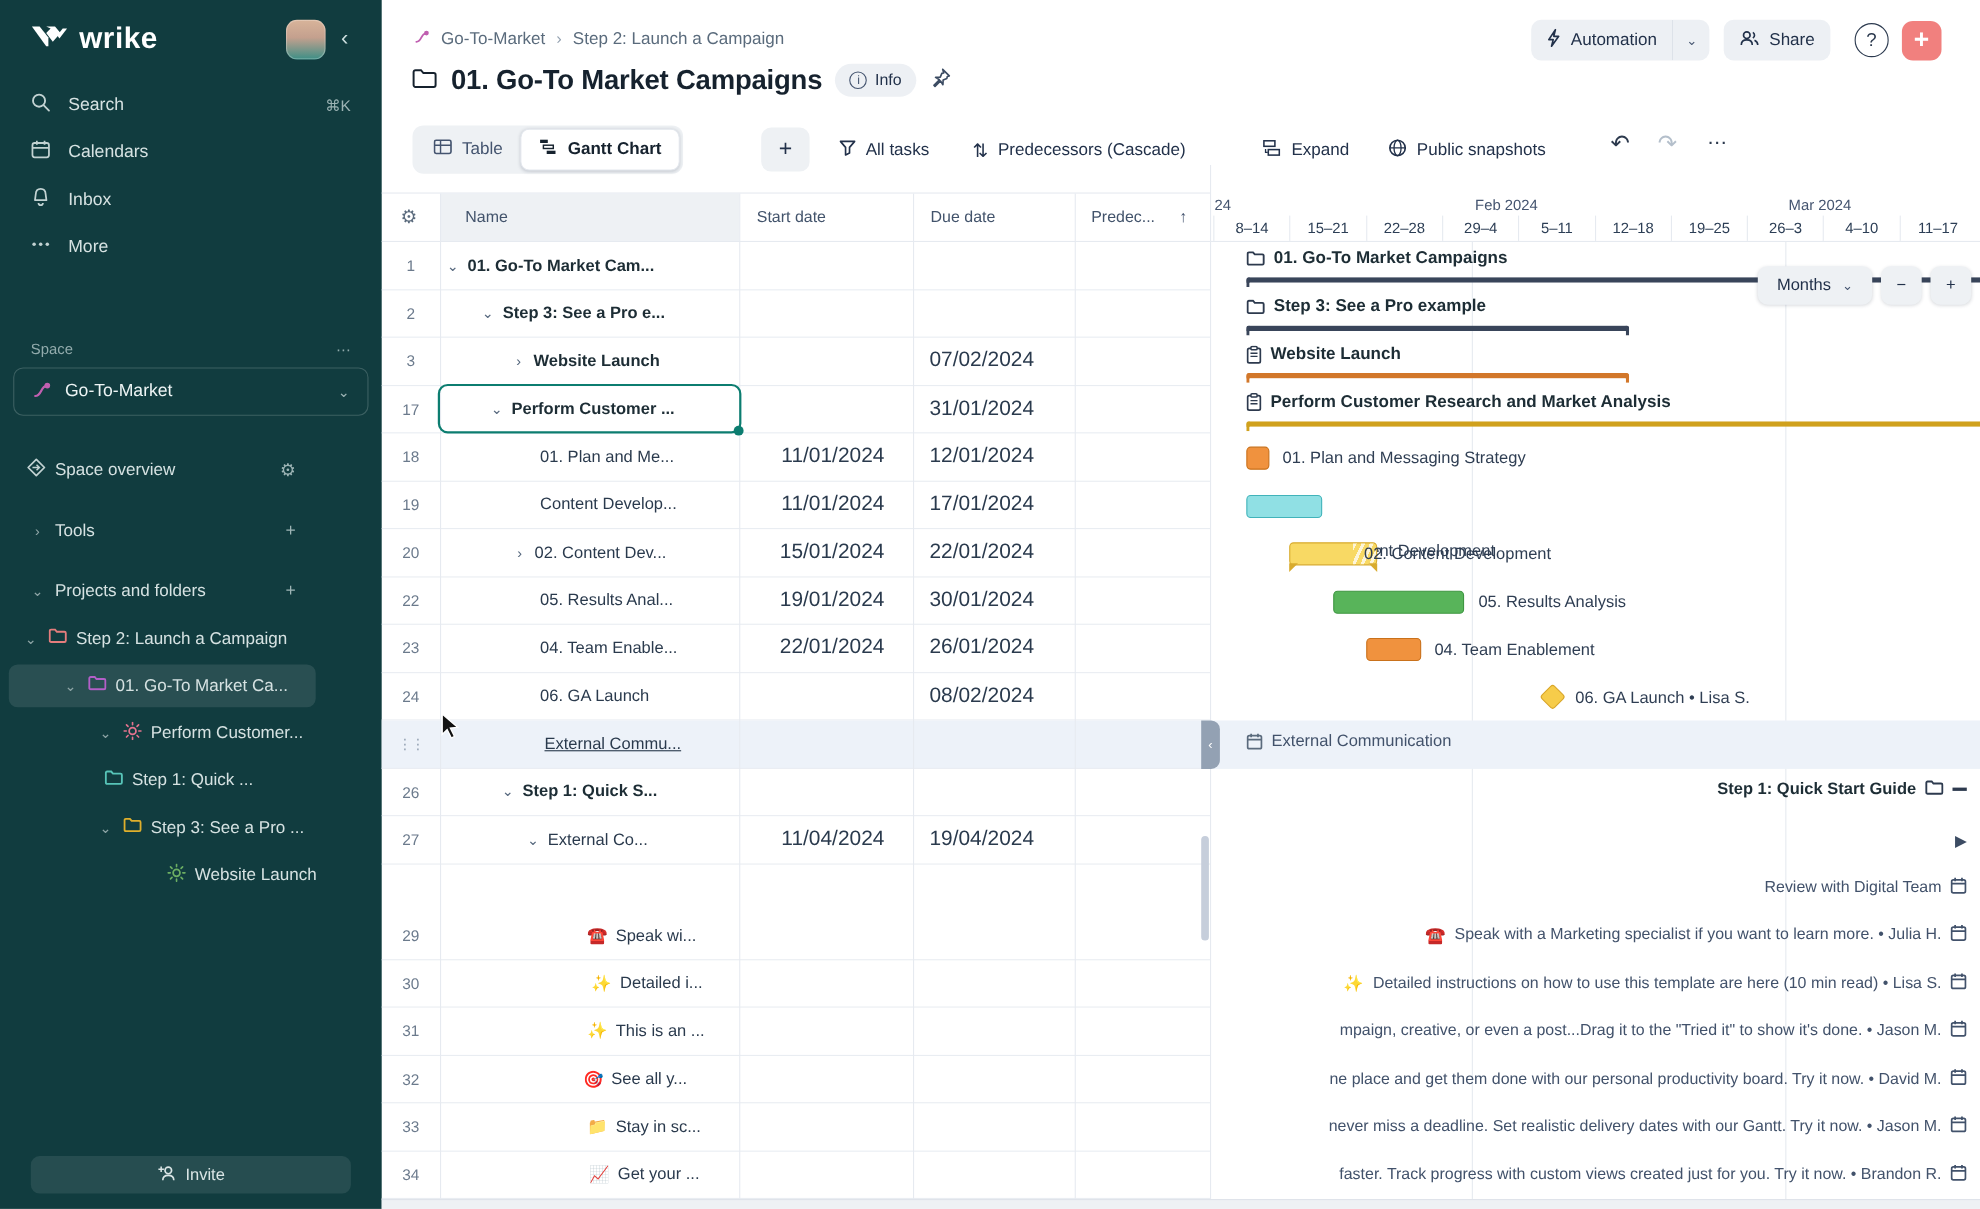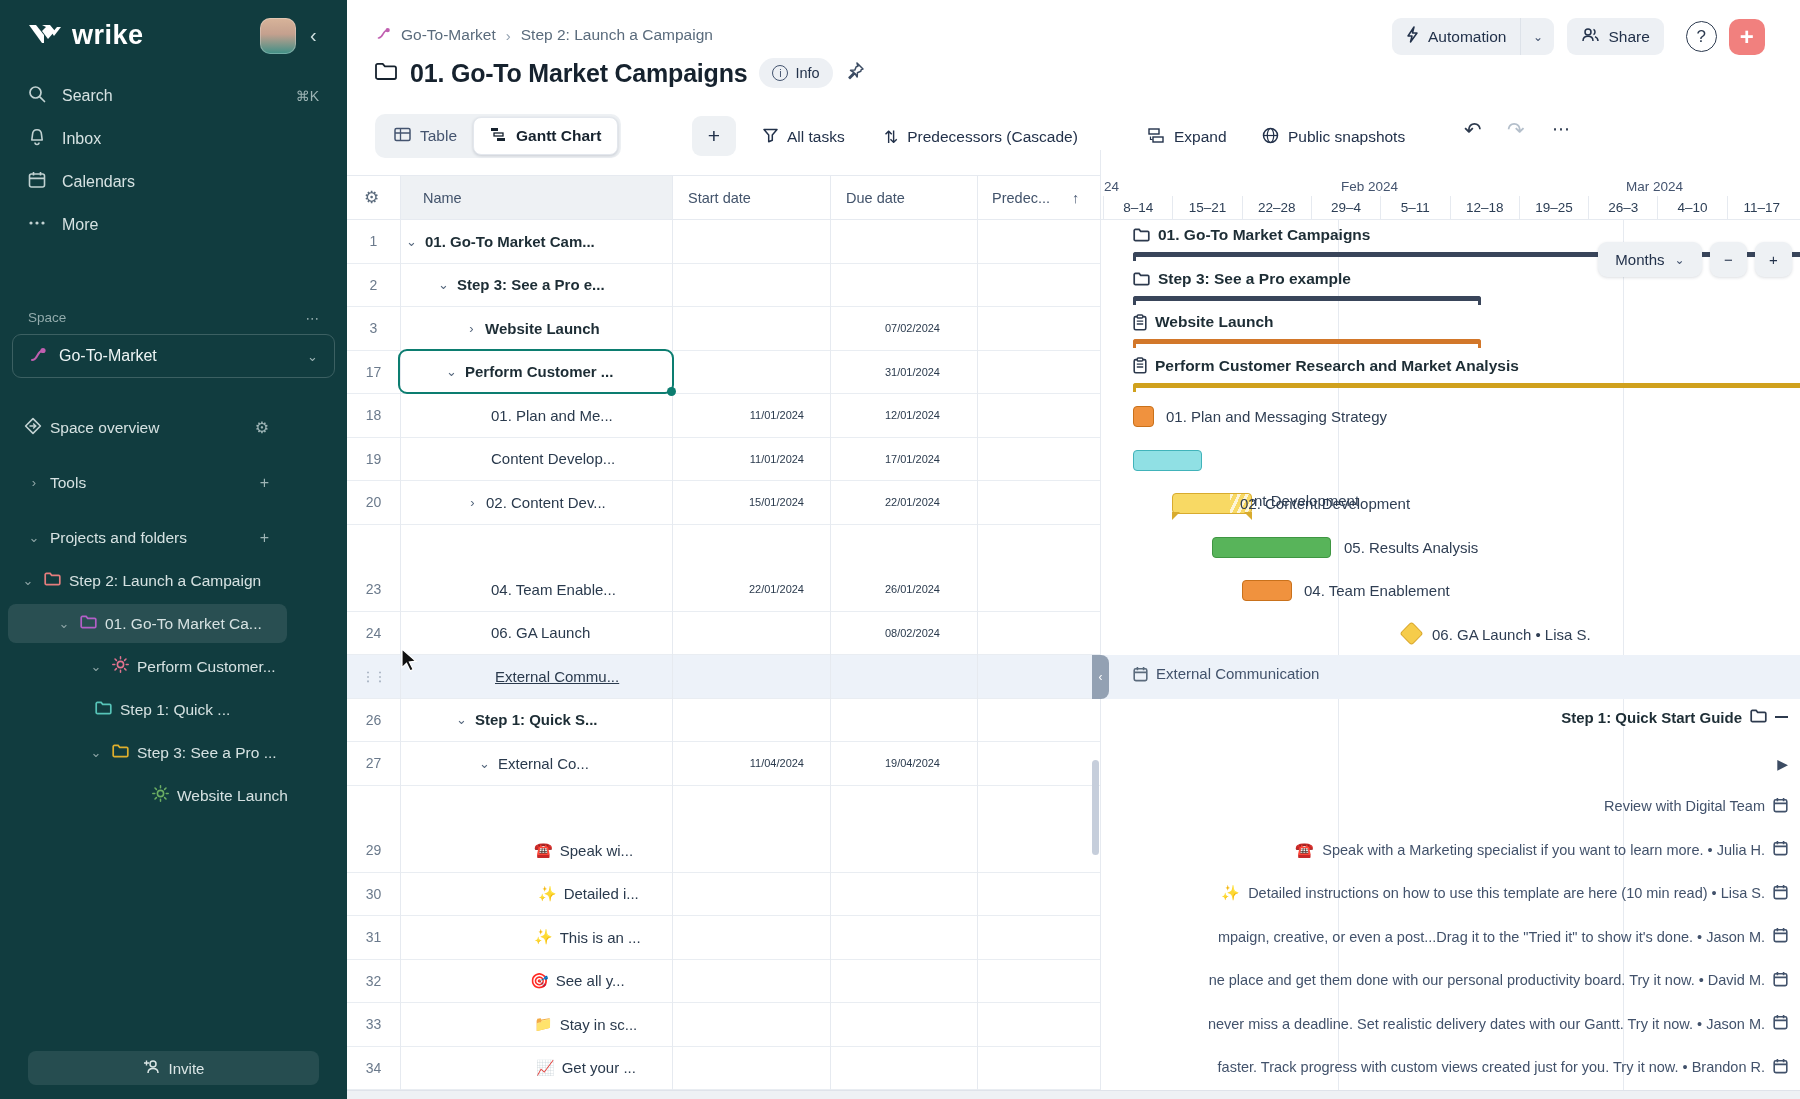--- a/index.html
+++ b/index.html
@@ -55,21 +55,21 @@
 .wk{position:absolute;top:196px;height:23px;border-left:1px solid #e6eaf0;display:flex;align-items:center;justify-content:center;font-size:13.5px;color:#2c3e55}
 
 #rows{position:absolute;left:347px;top:220px;width:753px;height:870px}
 .trow{position:absolute;left:0;width:753px;height:43.5px;border-bottom:1px solid #e9edf2}
 .trow.hl{background:#edf2f9}
 .tnum{position:absolute;left:0;top:0;width:53px;height:100%;display:flex;align-items:center;justify-content:center;color:#6b7a8c;font-size:14px}
 .tname{position:absolute;left:53px;top:0;width:272px;height:100%;display:flex;align-items:center;gap:7px;font-size:15px;color:#2a3a4d;white-space:nowrap;overflow:hidden;cursor:pointer}
 .chev{color:#55677d;font-size:13px;width:13px;flex:none;text-align:center}
 .bold{font-weight:700;color:#1d2d35}
 .und{text-decoration:underline}
-.tstart,.tdue{position:absolute;top:0;height:100%;display:flex;align-items:center;justify-content:flex-end;font-size:11px;color:#2a3a4d}
+.tstart,.tdue{position:absolute;top:0;height:100%;display:flex;align-items:center;justify-content:flex-end;font-size:19px;color:#2a3a4d}
 .tstart{left:325px;width:158px;padding-right:26px}
 .tdue{left:483px;width:147px;padding-right:37px}
 .selbox{position:absolute;left:398px;top:349px;width:276px;height:45px;border:2px solid #0c7d70;border-radius:9px;pointer-events:none}
 .selbox .dot{position:absolute;right:-4px;bottom:-4px;width:9px;height:9px;border-radius:50%;background:#0c7d70}
 
 #gantt{position:absolute;left:1100px;top:220px;width:700px;height:870px;overflow:hidden}
 .g-hlrow{position:absolute;left:0;width:700px;height:43.5px;background:#edf2f9}
 .g-sumlab{position:absolute;display:flex;align-items:center;gap:8px;font-weight:700;font-size:15.5px;color:#1d2d35;white-space:nowrap}
 .g-bracket{position:absolute;height:9px;border-style:solid;border-width:5px 3px 0 3px;border-radius:3px 3px 0 0}
 .g-bar{position:absolute;height:21px;border-radius:4px;border-style:solid;border-width:1.5px;cursor:pointer}
@@ -112,31 +112,31 @@
         <div class="sb-item">
           <span><svg width="18" height="18" viewBox="0 0 18 18">
               <circle cx="7.5" cy="7.5" r="5.5" fill="none" stroke="#c2d2d2" stroke-width="1.7"></circle>
               <path d="M11.8 11.8L16.5 16.5" stroke="#c2d2d2" stroke-width="1.7" stroke-linecap="round"></path>
             </svg></span>
           <span>Search</span>
           <span class="ri">⌘K</span>
         </div>
         <div class="sb-item">
           <span><svg width="18" height="18" viewBox="0 0 18 18">
+              <rect x="1.5" y="3" width="15" height="13" rx="2" fill="none" stroke="#c2d2d2" stroke-width="1.6"></rect>
+              <path d="M5.5 1v3.6M12.5 1v3.6M1.5 7.4h15" stroke="#c2d2d2" stroke-width="1.6"></path>
+            </svg></span>
+          <span>Calendars</span>
+        </div>
+        <div class="sb-item">
+          <span><svg width="18" height="18" viewBox="0 0 18 18">
               <path d="M9 1.8c-2.8 0-4.4 2-4.5 4.8L3.8 12H14.2l-.7-5.4C13.4 3.8 11.8 1.8 9 1.8z" fill="none" stroke="#c2d2d2" stroke-width="1.6" stroke-linejoin="round"></path>
               <path d="M7 14.5a2 2 0 004 0" fill="none" stroke="#c2d2d2" stroke-width="1.6"></path>
             </svg></span>
           <span>Inbox</span>
-        </div>
-        <div class="sb-item">
-          <span><svg width="18" height="18" viewBox="0 0 18 18">
-              <rect x="1.5" y="3" width="15" height="13" rx="2" fill="none" stroke="#c2d2d2" stroke-width="1.6"></rect>
-              <path d="M5.5 1v3.6M12.5 1v3.6M1.5 7.4h15" stroke="#c2d2d2" stroke-width="1.6"></path>
-            </svg></span>
-          <span>Calendars</span>
         </div>
         <div class="sb-item">
           <span><svg width="18" height="18" viewBox="0 0 18 18">
               <g fill="#c2d2d2">
                 <circle cx="3" cy="9" r="1.6"></circle>
                 <circle cx="9" cy="9" r="1.6"></circle>
                 <circle cx="15" cy="9" r="1.6"></circle>
               </g>
             </svg></span>
           <span>More</span>
@@ -388,20 +388,28 @@
         <span class="tdue">17/01/2024</span>
       </div>
       <div class="trow" style="top: 261px;">
         <span class="tnum">20</span>
         <div class="tname" style="padding-left: 66px;">
           <span class="chev">›</span>
           <span>02. Content Dev...</span>
         </div>
         <span class="tstart">15/01/2024</span>
         <span class="tdue">22/01/2024</span>
+      </div>
+      <div class="trow" style="top: 304.5px;">
+        <span class="tnum">22</span>
+        <div class="tname" style="padding-left: 91px;">
+          <span>05. Results Anal...</span>
+        </div>
+        <span class="tstart">19/01/2024</span>
+        <span class="tdue">30/01/2024</span>
       </div>
       <div class="trow" style="top: 348px;">
         <span class="tnum">23</span>
         <div class="tname" style="padding-left: 91px;">
           <span>04. Team Enable...</span>
         </div>
         <span class="tstart">22/01/2024</span>
         <span class="tdue">26/01/2024</span>
       </div>
       <div class="trow" style="top: 391.5px;">

